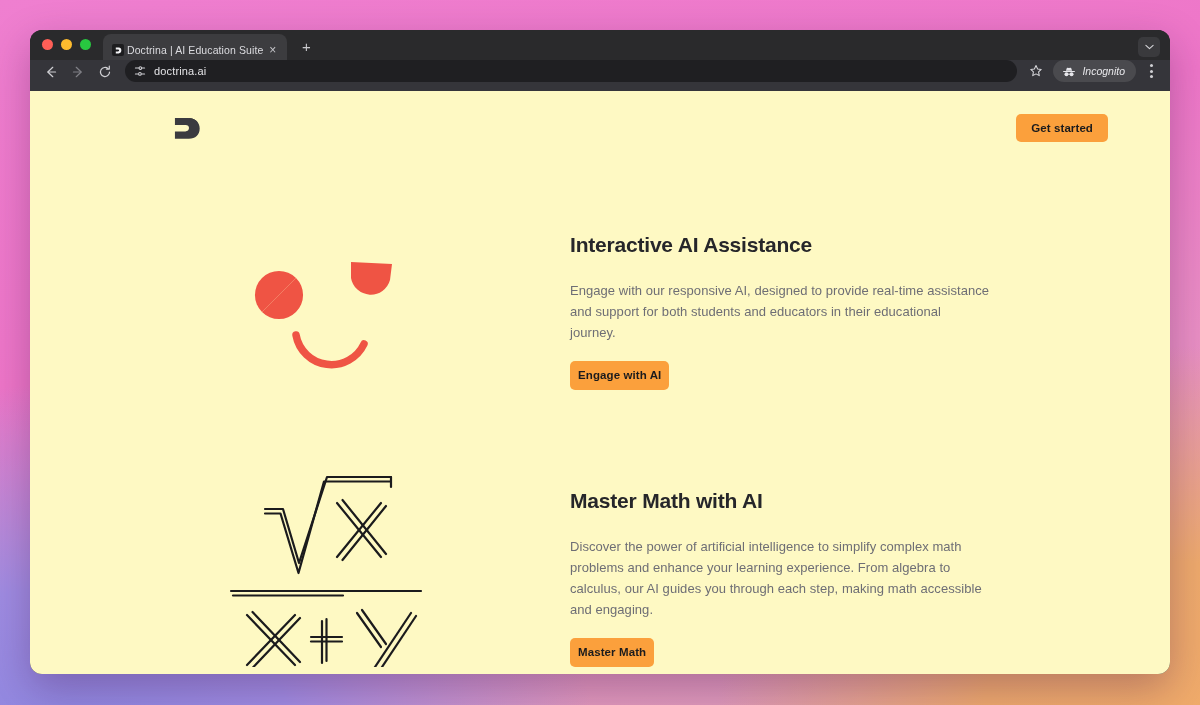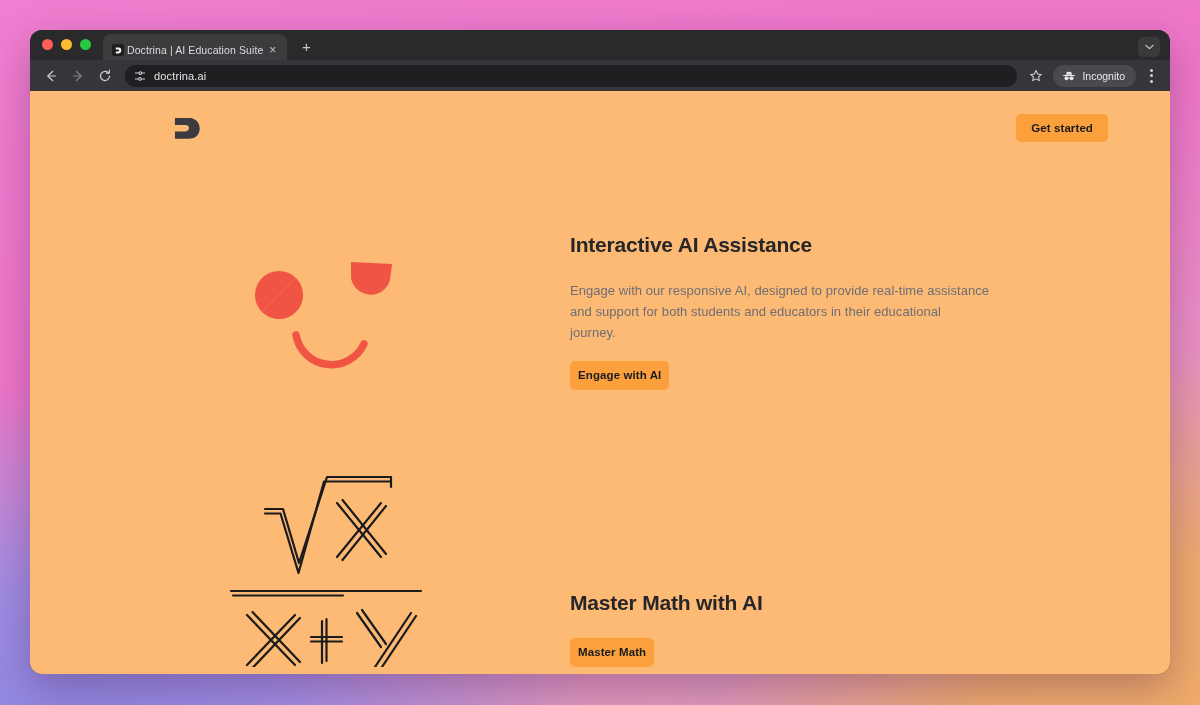--- a/index.html
+++ b/index.html
@@ -122,21 +122,21 @@
     display: flex;
     align-items: center;
     justify-content: center;
   }
 
   
   .toolbar {
     height: 31px;
     background: #35353a;
     display: flex;
-    align-items: center;
+    align-items: flex-start;
     padding: 0 9px;
     gap: 3px;
   }
 
   .navbtn {
     width: 24px; height: 24px;
     display: flex; align-items: center; justify-content: center;
     border-radius: 50%;
   }
 
@@ -170,35 +170,36 @@
     display: flex;
     align-items: center;
     gap: 6px;
     padding: 0 11px 0 9px;
     margin-left: 3px;
   }
   .incognito-pill span {
     color: #e8e8eb;
     font-size: 10.5px;
     white-space: nowrap;
+    font-style: italic;
   }
 
   .kebab {
     width: 20px; height: 22px;
     display: flex; flex-direction: column;
     align-items: center; justify-content: center;
     gap: 2.5px;
     margin-left: 2px;
   }
   .kebab i { width: 3px; height: 3px; border-radius: 50%; background: #d0d0d4; display:block; }
 
   
   .viewport {
     height: 583px;
-    background: #fdba74;
+    background: #fef9c3;
     position: relative;
     overflow: hidden;
   }
 
   .site-header {
     display: flex;
     align-items: center;
     justify-content: space-between;
     padding: 22px 62px 0 142px;
   }
@@ -405,19 +406,20 @@
 
               <path d="M132 146 L156 180"></path>
               <path d="M137 143 L161 177"></path>
               <path d="M186 146 L142 212"></path>
               <path d="M191 149 L147 215"></path>
             </g>
           </svg>
         </div>
         <div class="section-text">
           <h2 class="heading">Master Math with AI</h2>
+          <p class="body">Discover the power of artificial intelligence to simplify complex math problems and enhance your learning experience. From algebra to calculus, our AI guides you through each step, making math accessible and engaging.</p>
           <button class="btn">Master Math</button>
         </div>
       </div>
 
     </div>
   </div>
 </div>
 
 </body></html>

